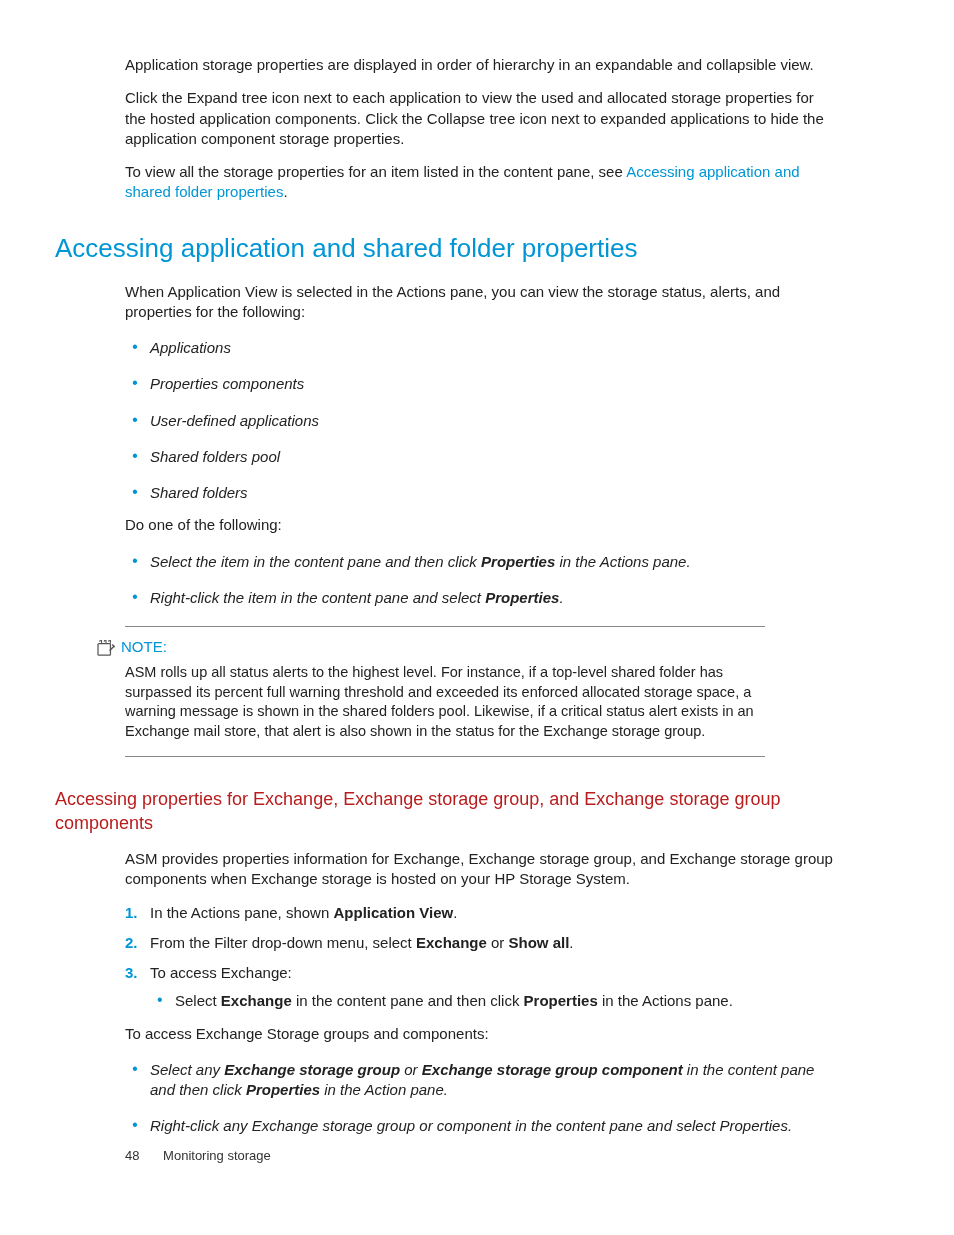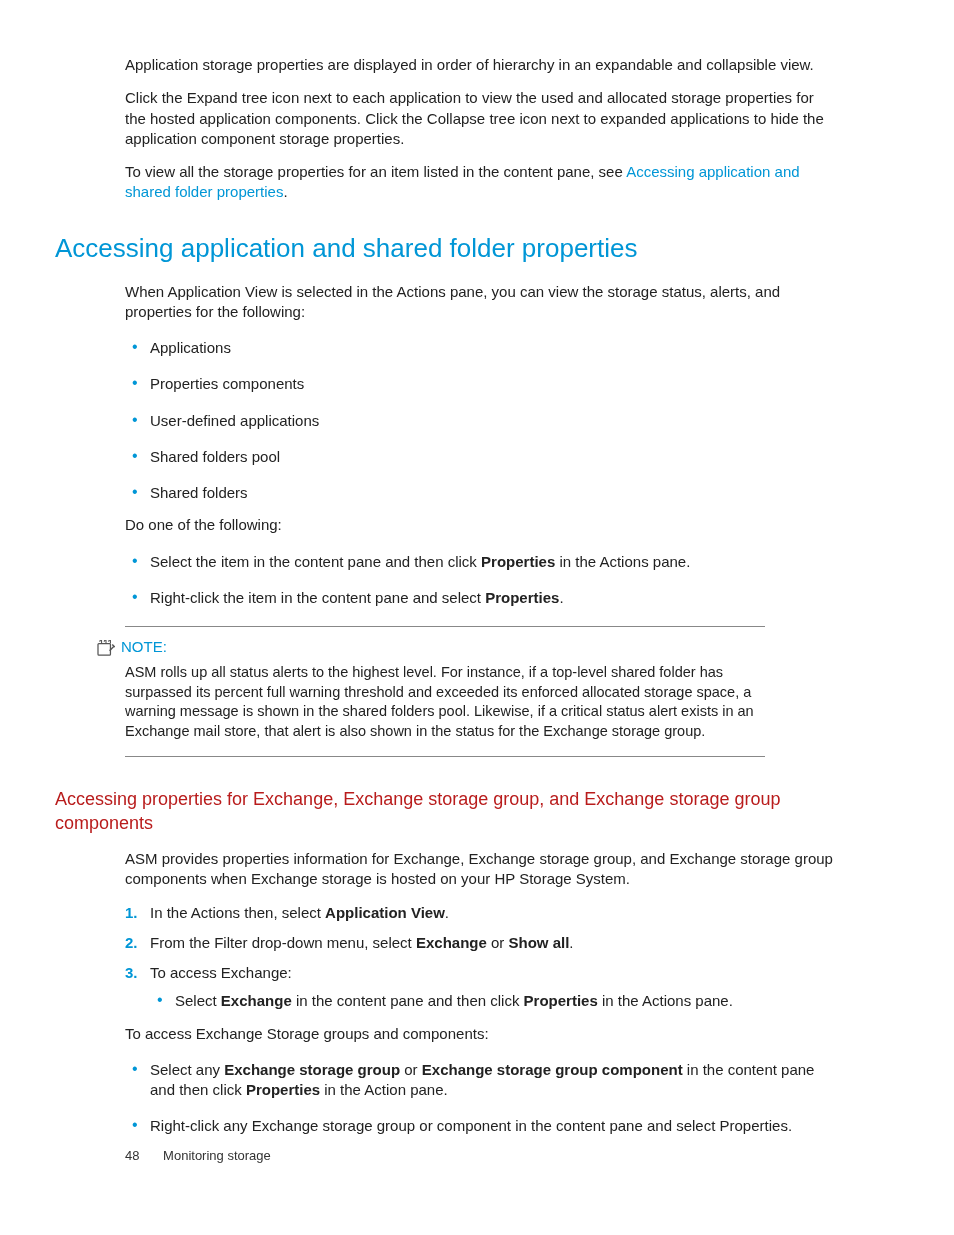--- a/index.html
+++ b/index.html
@@ -41,20 +41,21 @@
   }
   ul.bullets {
     list-style: none;
     margin: 8px 0 12px 0;
     padding: 0 0 0 25px;
   }
   ul.bullets > li {
     position: relative;
     margin: 16px 0 5px 0;
     padding-left: 0;
+    font-style: italic;
   }
   ul.bullets > li::before {
     content: "•";
     color: #0096d6;
     position: absolute;
     left: -18px;
     font-size: 16px;
     line-height: 1.1;
   }
   ol.steps {
@@ -177,21 +178,21 @@
     <div class="note-text">ASM rolls up all status alerts to the highest level. For instance, if a top-level shared folder has surpassed its percent full warning threshold and exceeded its enforced allocated storage space, a warning message is shown in the shared folders pool. Likewise, if a critical status alert exists in an Exchange mail store, that alert is also shown in the status for the Exchange storage group.</div>
   </div>
 
   <h3 class="subsection">Accessing properties for Exchange, Exchange storage group, and Exchange storage group components</h3>
 
   <div class="body-indent">
     <p>ASM provides properties information for Exchange, Exchange storage group, and Exchange storage group components when Exchange storage is hosted on your HP Storage System.</p>
 
     <ol class="steps">
       <li>
-        <span>In the Actions then, select </span><b>Application View</b><span>.</span>
+        <span>In the Actions pane, shown </span><b>Application View</b><span>.</span>
       </li>
       <li>
         <span>From the Filter drop-down menu, select </span><b>Exchange</b><span> or </span><b>Show all</b><span>.</span>
       </li>
       <li>
         <span>To access Exchange:</span>
         <ul class="inner">
           <li>
             <span>Select </span><b>Exchange</b><span> in the content pane and then click </span><b>Properties</b><span> in the Actions pane.</span>
           </li>

